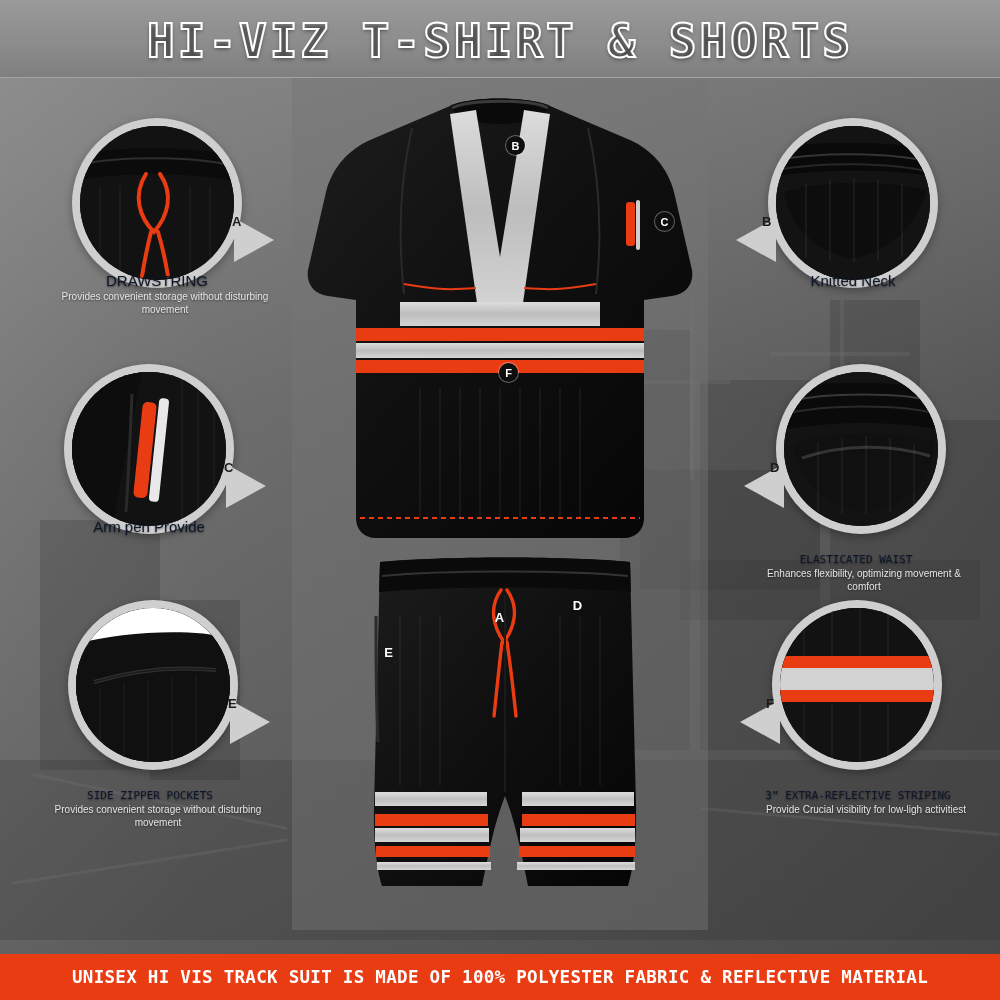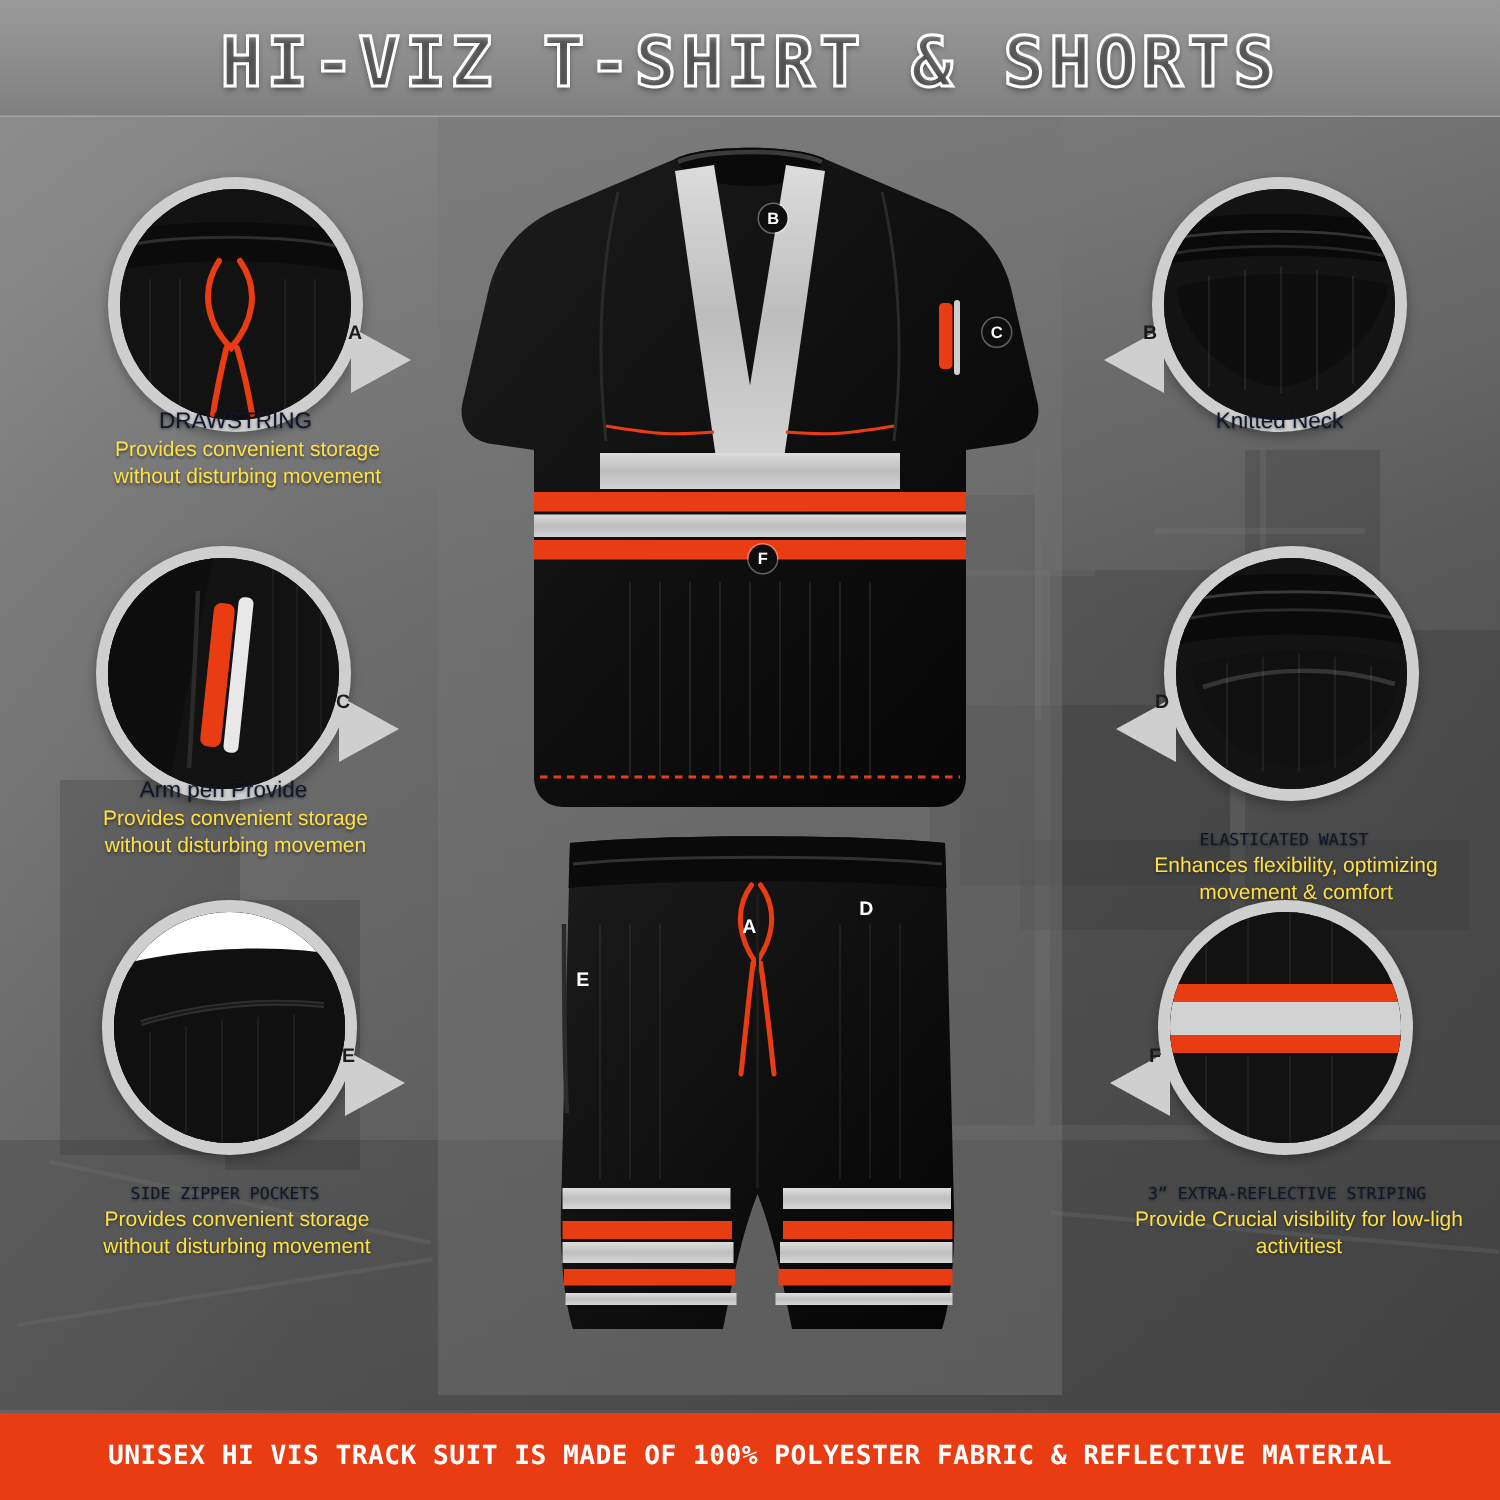--- a/index.html
+++ b/index.html
@@ -44,21 +44,21 @@
   }
 
   
   #centerpanel {
     position:absolute; left:292px; top:78px; width:416px; height:852px;
     background:rgba(118,118,118,0.45);
   }
 
   
   #footer {
-    position:absolute; left:0; bottom:0; width:1000px; height:58px;
+    position:absolute; left:0; bottom:0; width:1000px; height:46px;
     background:#ea3c13;
     display:flex; align-items:center; justify-content:center;
   }
   #footer-text {
     color:#ffffff; font-weight:bold; font-size:17.5px;
     letter-spacing:0.3px;
     font-family:"DejaVu Sans Mono", monospace;
     text-align:center;
     white-space:nowrap;
   }
@@ -101,21 +101,21 @@
     font-size:13px; font-weight:bold; color:#1b1b1b;
   }
   .captions { position:absolute; width:230px; text-align:center; }
   .cap-title {
     font-weight:normal; font-size:15px; color:#0f172a;
     text-shadow:0 1px 2px rgba(0,0,0,0.5);
     margin-bottom:2px;
   }
   .cap-title.mono { font-family:"DejaVu Sans Mono", monospace; font-size:11px;margin-top:35px; }
   .cap-sub {
-    font-size:14px; color:#fde047; line-height:1.25;
+    font-size:10px; color:#e5e5e5; line-height:1.25;
     text-shadow:0 1px 2px rgba(0,0,0,0.5);
     margin-left:16px;
   }
 
   
   .marker {
     position:absolute;
     width:19px;height:19px;border-radius:50%;
     background:#0e0e0e; color:#fff;
     font-size:11px; font-weight:bold;
@@ -324,21 +324,20 @@
             <path d="M126,0 L126,154"></path>
             <path d="M142,0 L142,154"></path>
         </g>
       </svg>
     </div>
     <div class="tail tail-r"></div>
   </div>
   <div class="tagletter" style="left:160px;top:96px;">C</div>
   <div class="captions" style="left:-30px;top:154px;">
     <div class="cap-title">Arm pen Provide</div>
-    <div class="cap-sub">Provides convenient storage without disturbing movemen</div>
   </div>
 </div>
 
 <div class="callout" style="left:68px;top:600px;">
   <div class="bubble">
     <div class="inner">
       <svg width="154" height="154" viewBox="0 0 154 154">
         <rect x="0" y="0" width="154" height="154" fill="#141414"></rect>
         <path d="M0,0 L154,0 L154,30 C110,22 40,28 0,40 Z" fill="#ffffff"></path>
         <path d="M0,36 C46,24 112,20 154,30 L154,154 L0,154 Z" fill="#101010"></path>

